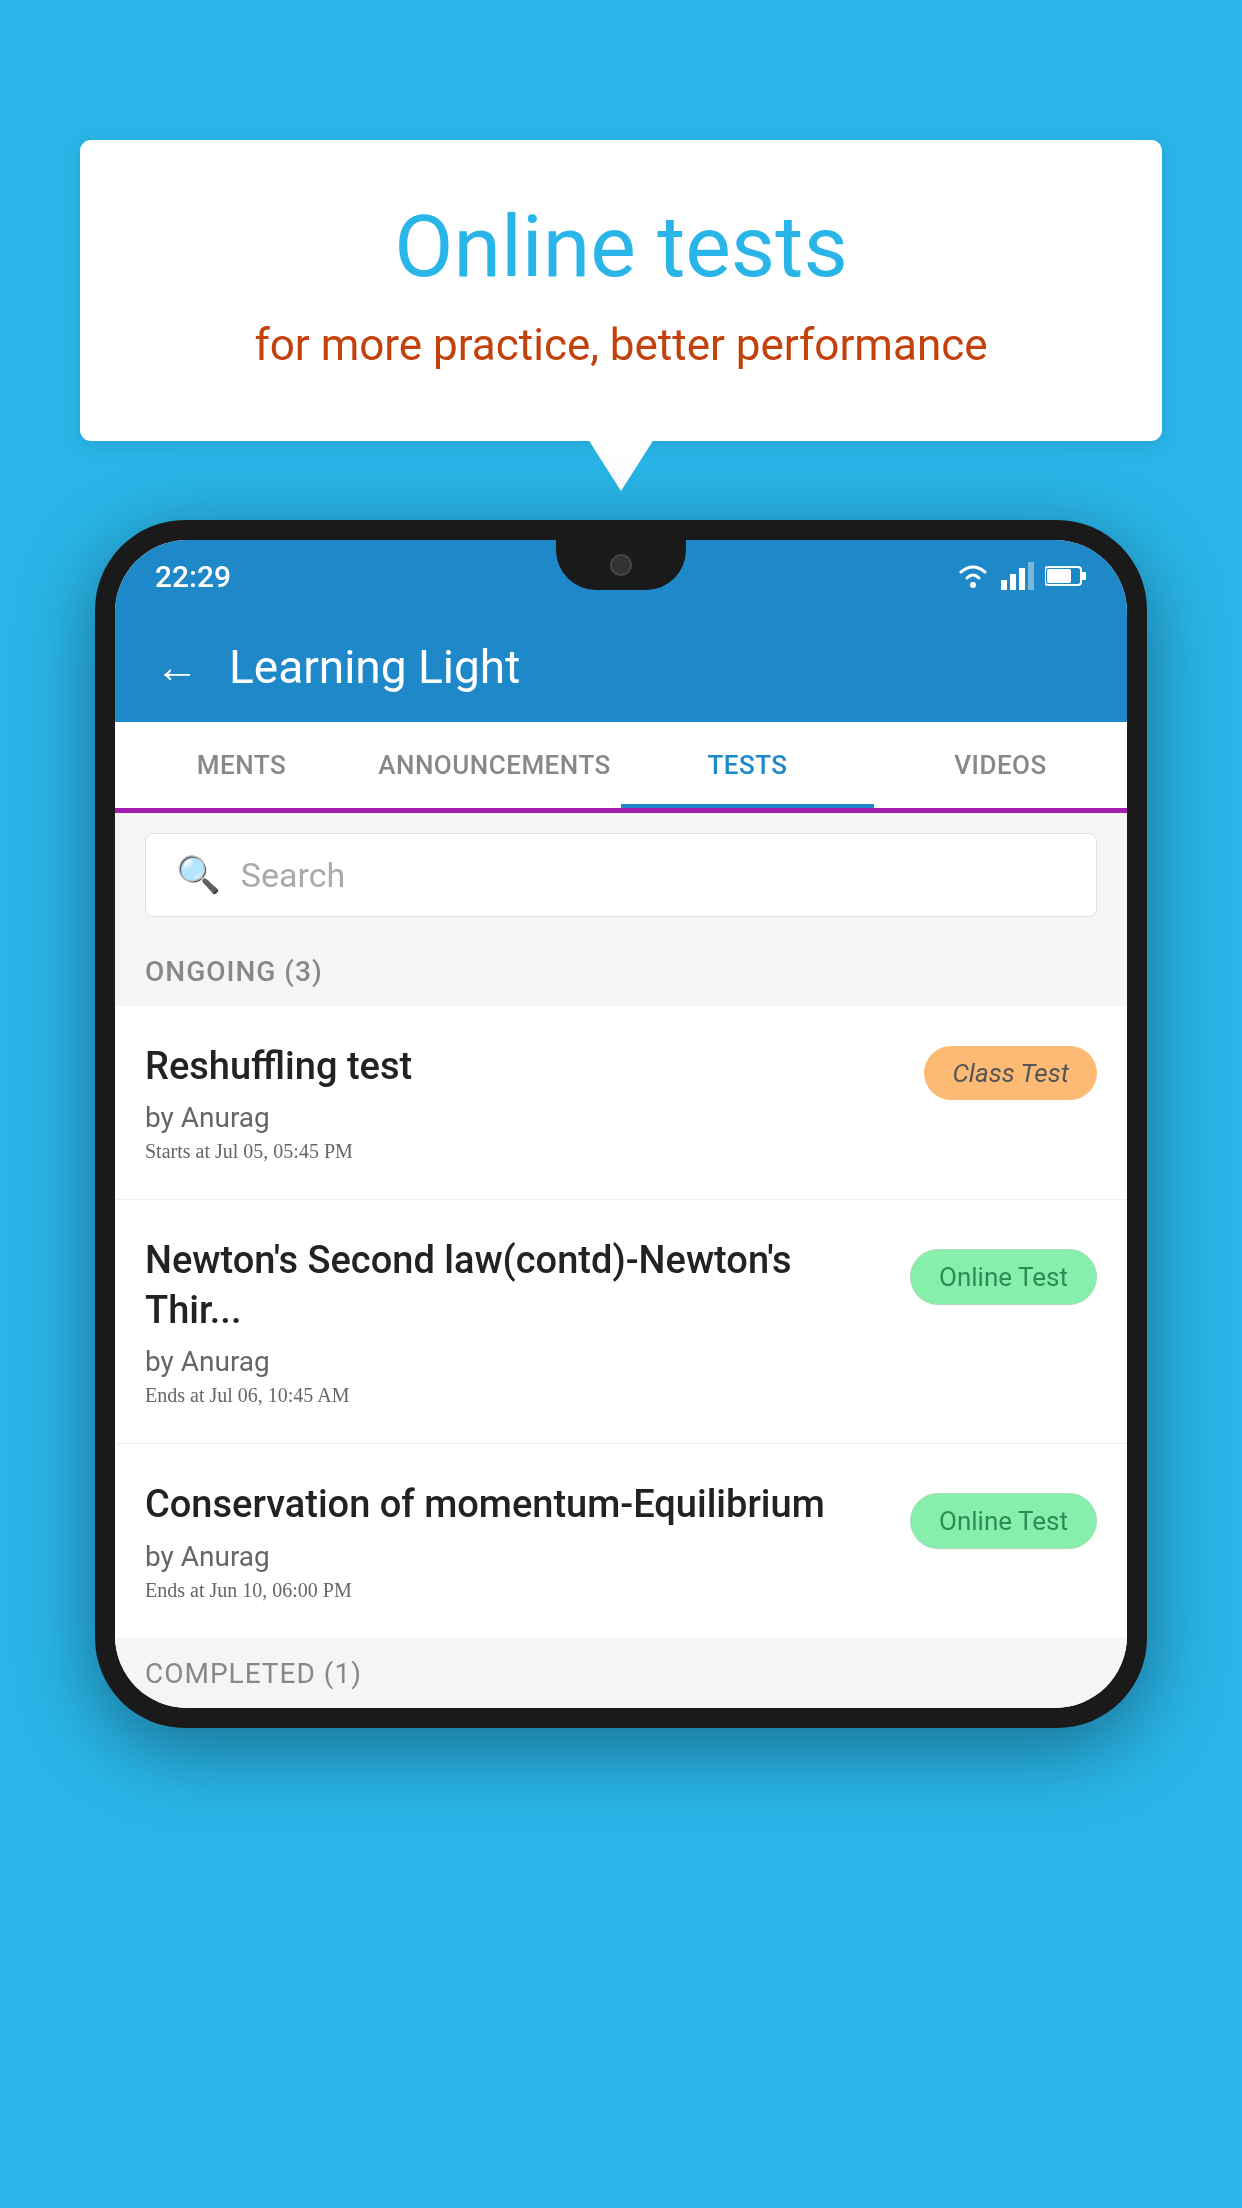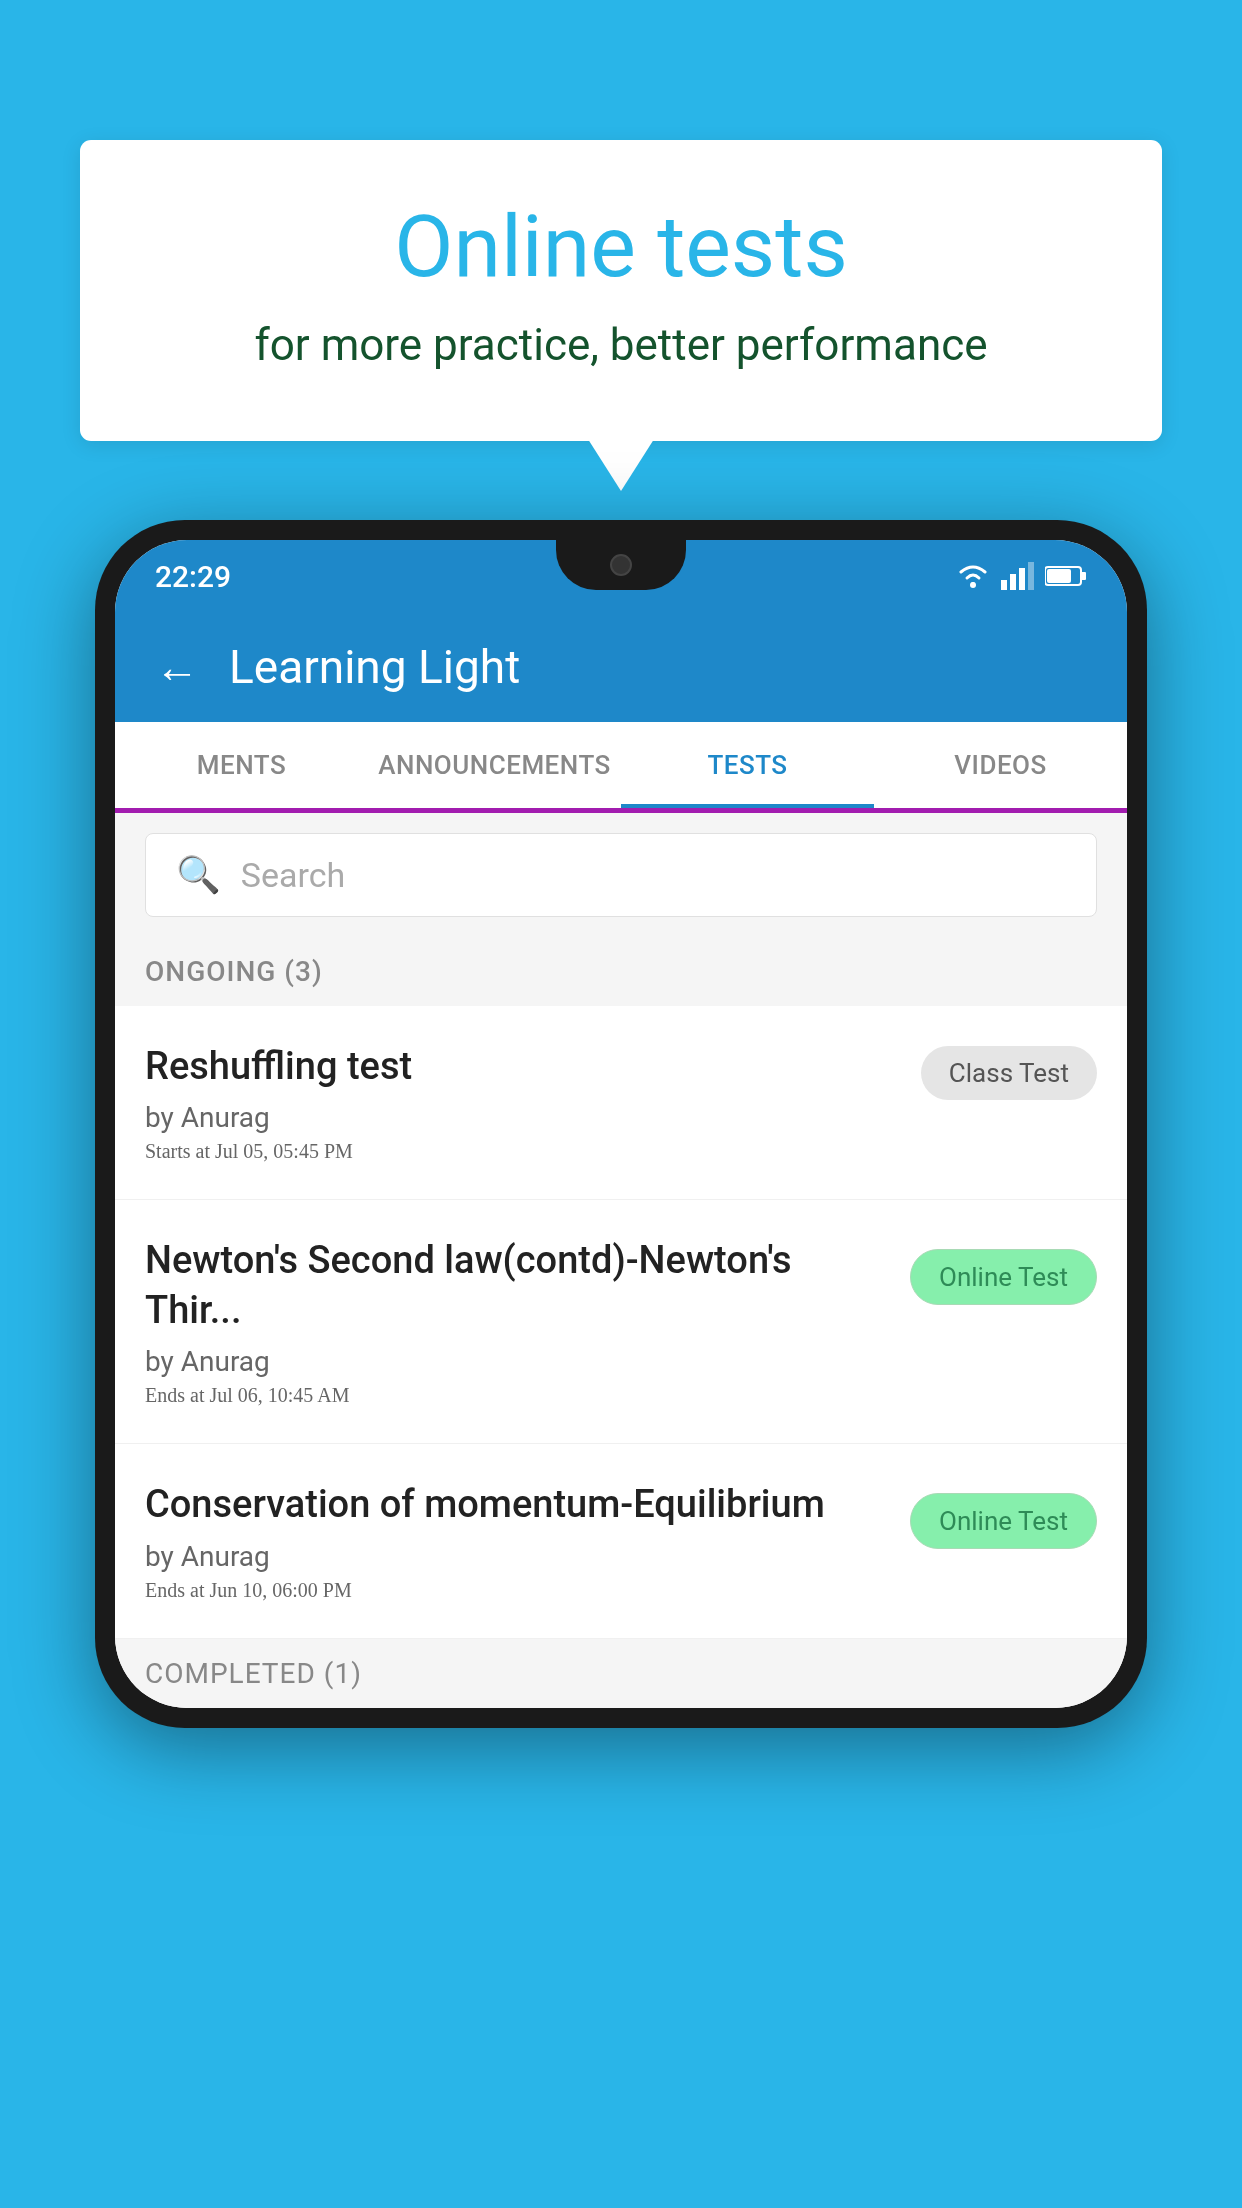--- a/index.html
+++ b/index.html
@@ -47,21 +47,21 @@
     .bubble-title {
       font-size: 86px;
       color: #29b5e8;
       font-weight: 400;
       margin-bottom: 24px;
       line-height: 1.1;
     }
 
     .bubble-subtitle {
       font-size: 44px;
-      color: #14532d;
+      color: #c2410c;
       font-weight: 400;
     }
 
     
     .phone-container {
       position: absolute;
       top: 520px;
       left: 95px;
       right: 95px;
     }
@@ -260,22 +260,23 @@
     .test-badge {
       border-radius: 30px;
       padding: 12px 28px;
       font-size: 26px;
       white-space: nowrap;
       font-weight: 400;
       margin-top: 4px;
     }
 
     .badge-class {
-      background: #e5e5e5;
+      background: #fdba74;
       color: #555;
+      font-style: italic;
     }
 
     .badge-online {
       background: #86efac;
       color: #2e8b57;
       border: 1px solid #a8dab5;
       margin-top: 13px;
     }
 
     

